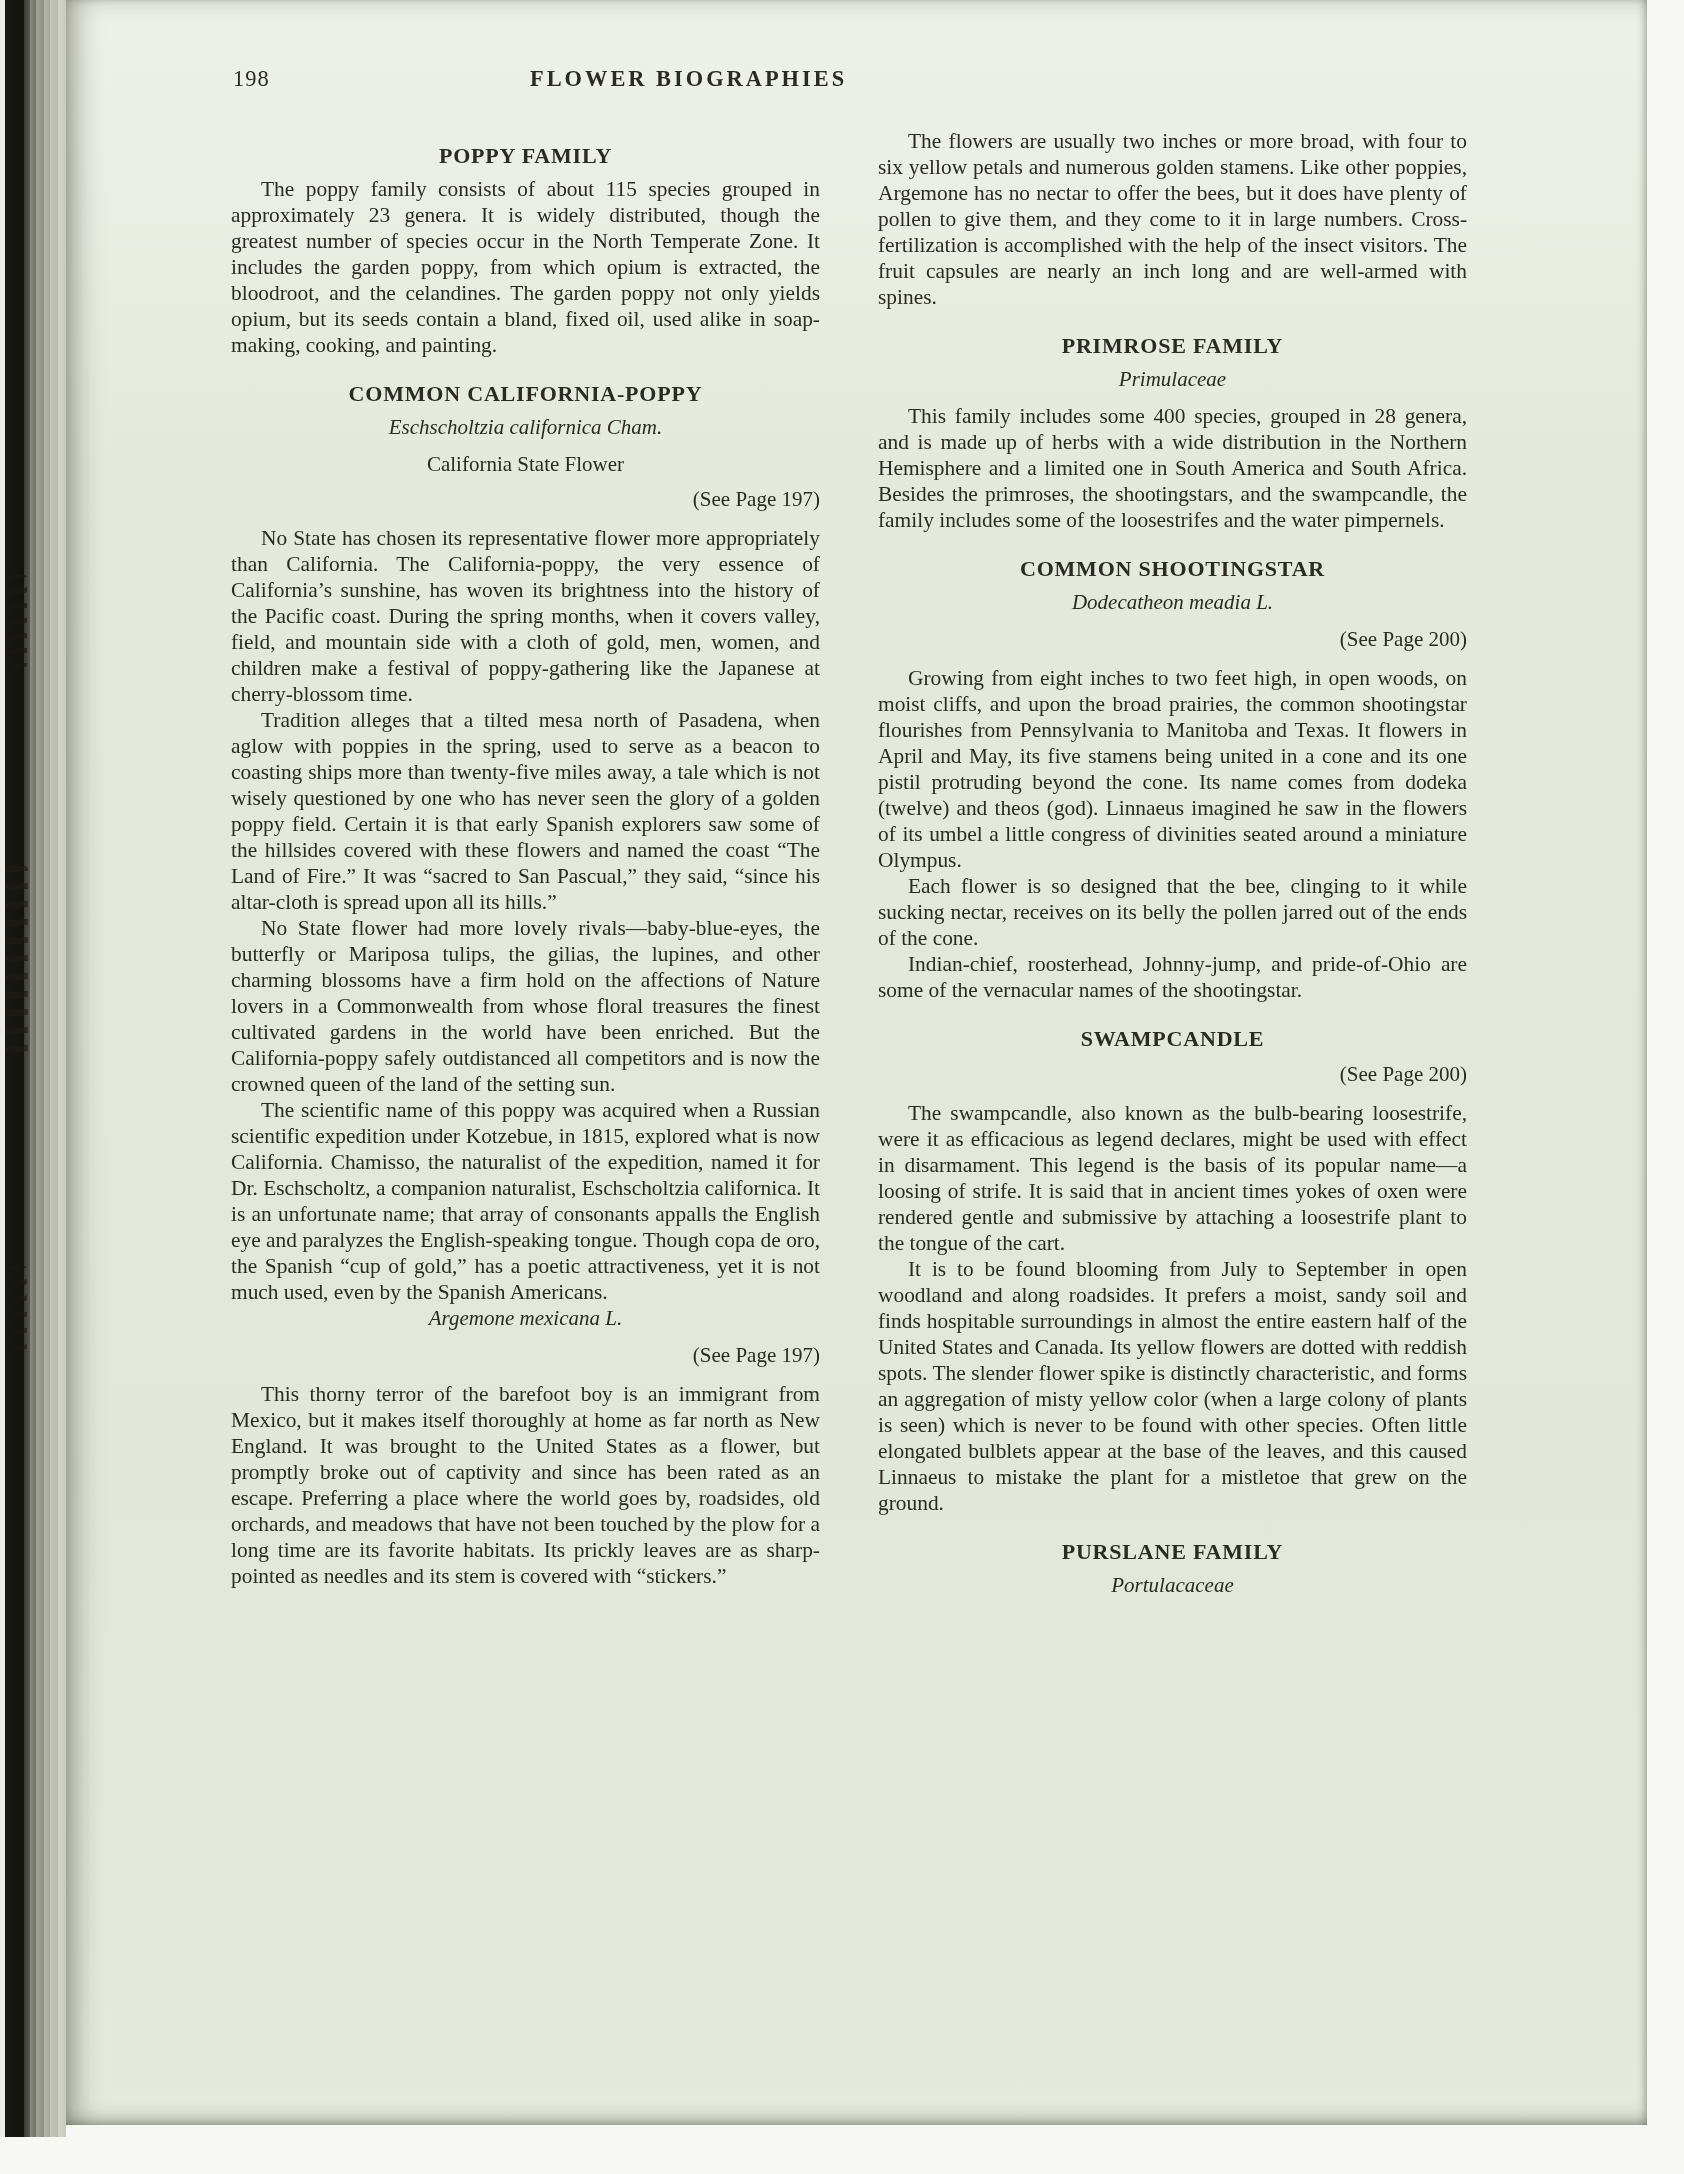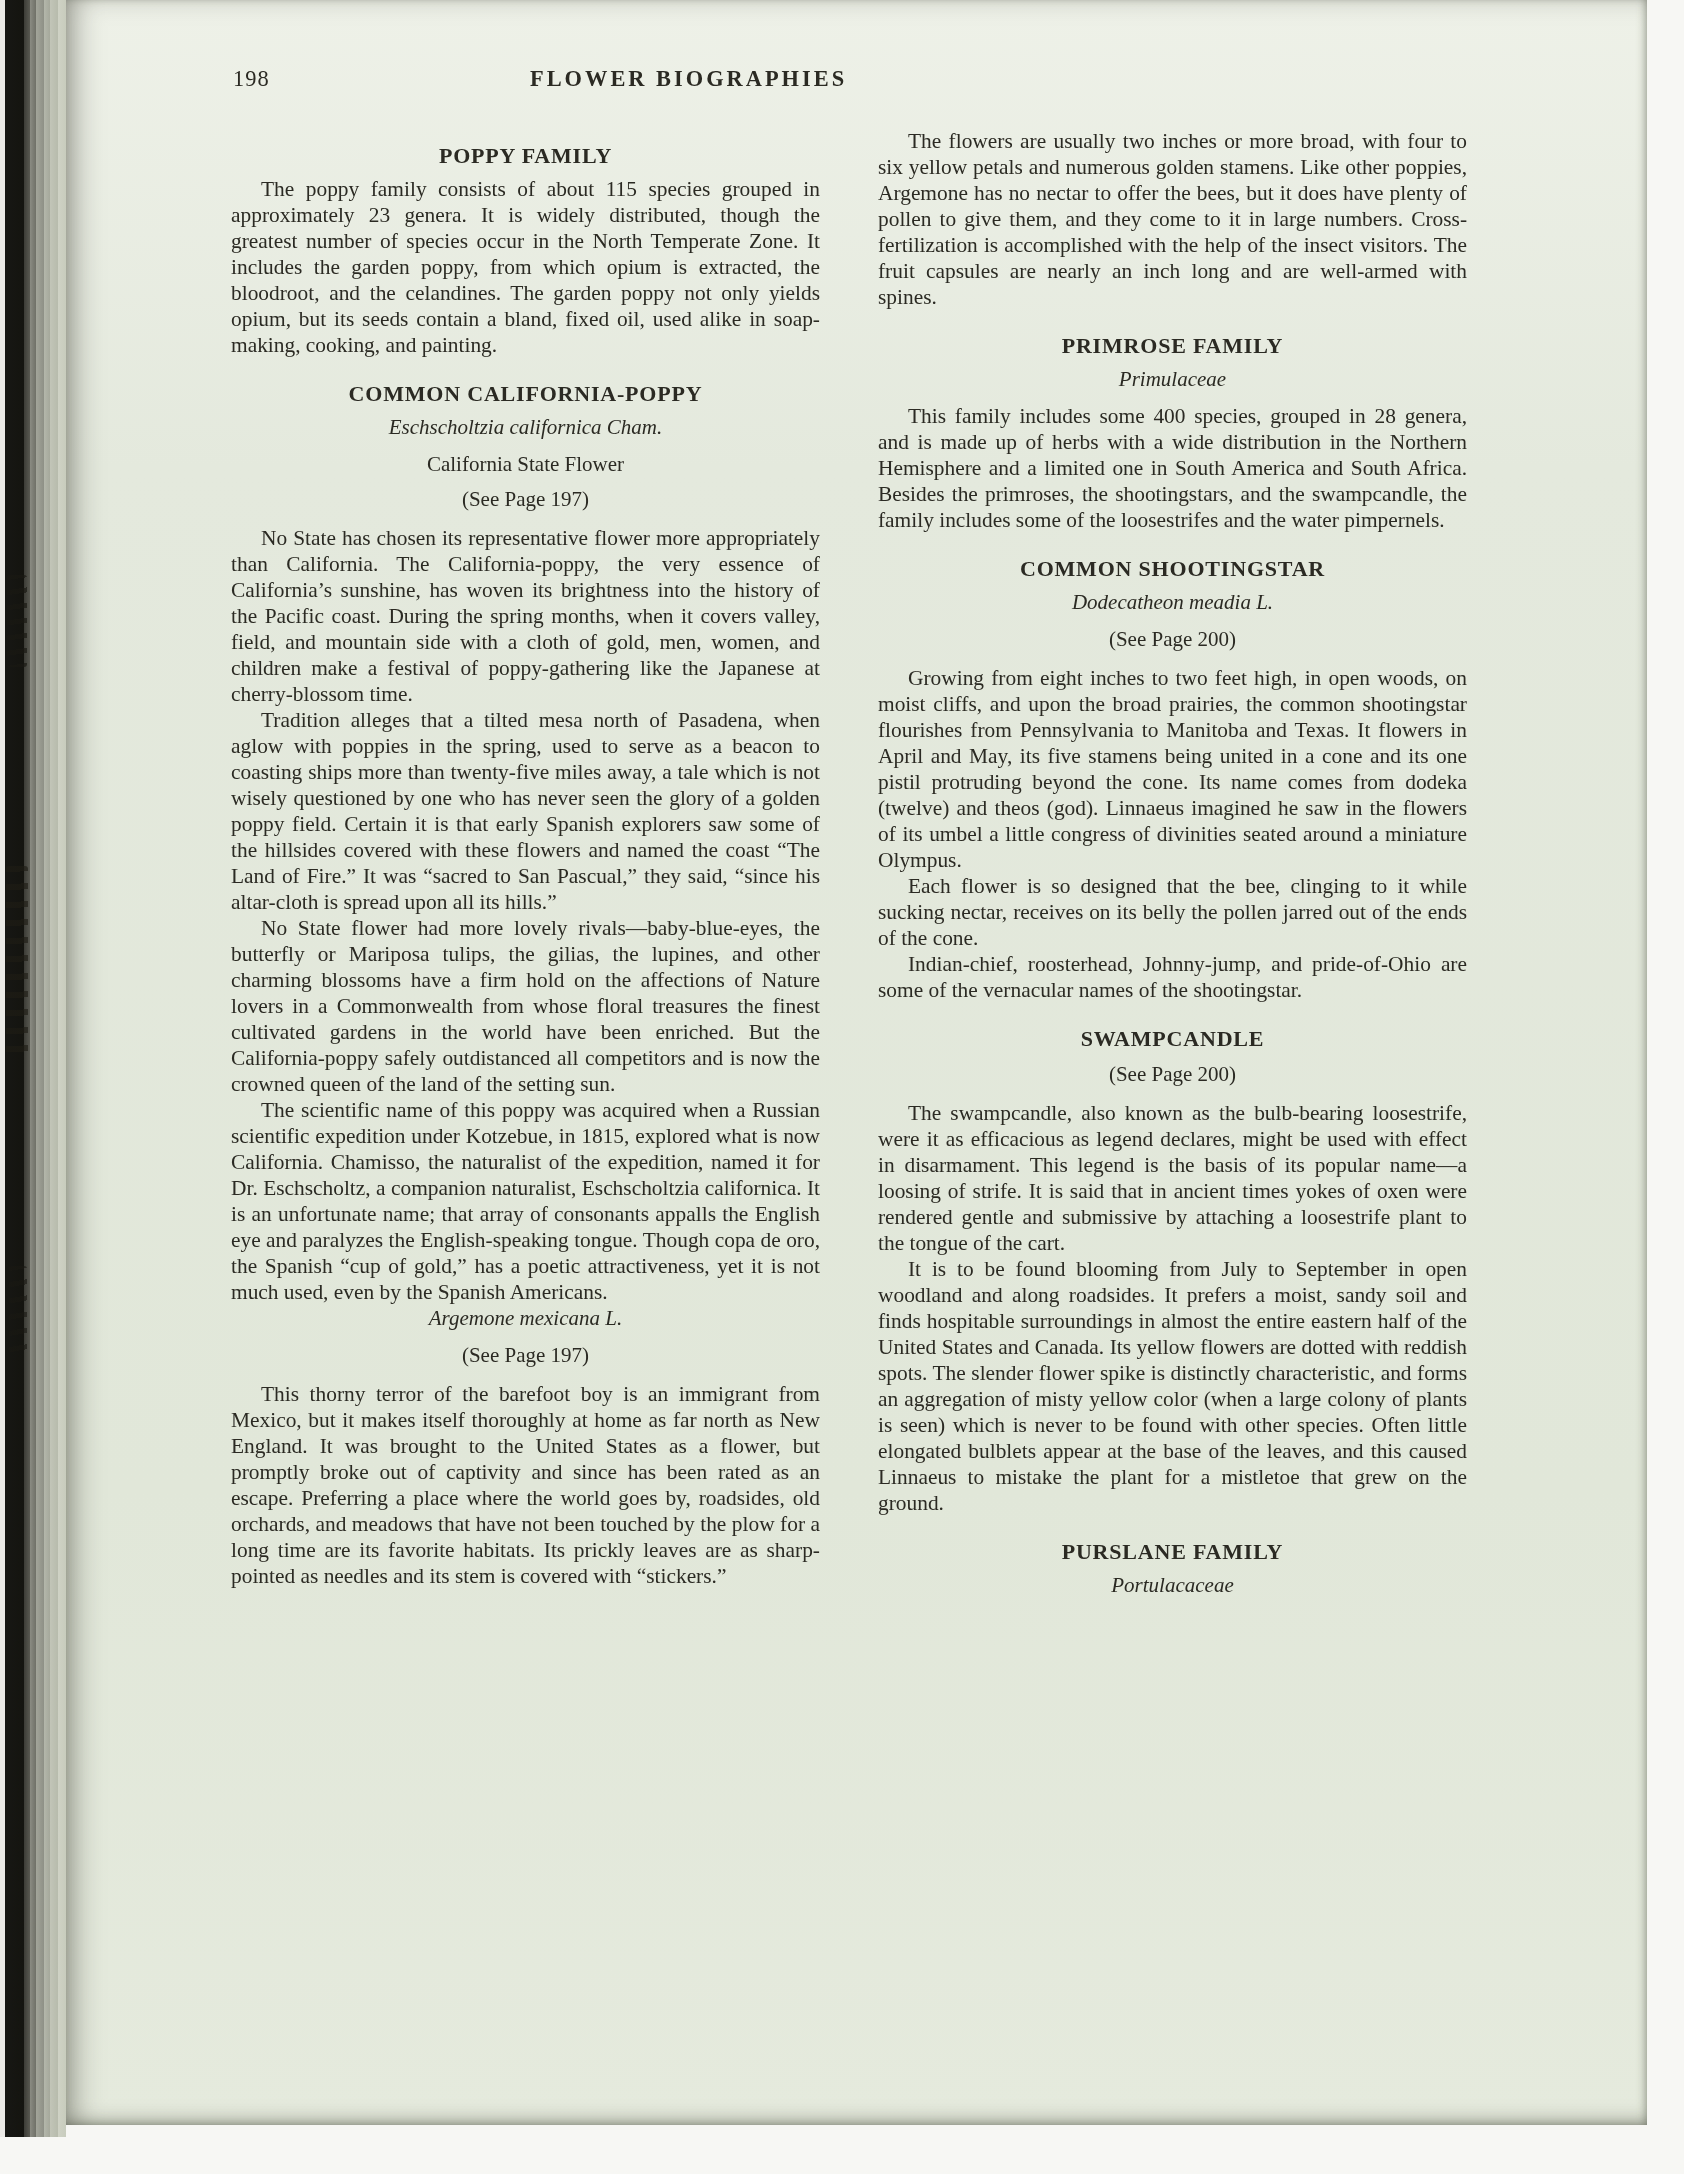--- a/index.html
+++ b/index.html
@@ -107,21 +107,21 @@
     line-height: 27px;
   }
   .subtitle {
     font-size: 21px;
     text-align: center;
     margin: 0 0 8px;
     line-height: 27px;
   }
   .seepage {
     font-size: 21px;
-    text-align: center;
+    text-align: right;
     margin: 8px 0 12px;
     line-height: 27px;
   }
   .col p {
     margin: 0;
     text-indent: 30px;
   }
 </style>
 </head>
 <body>

